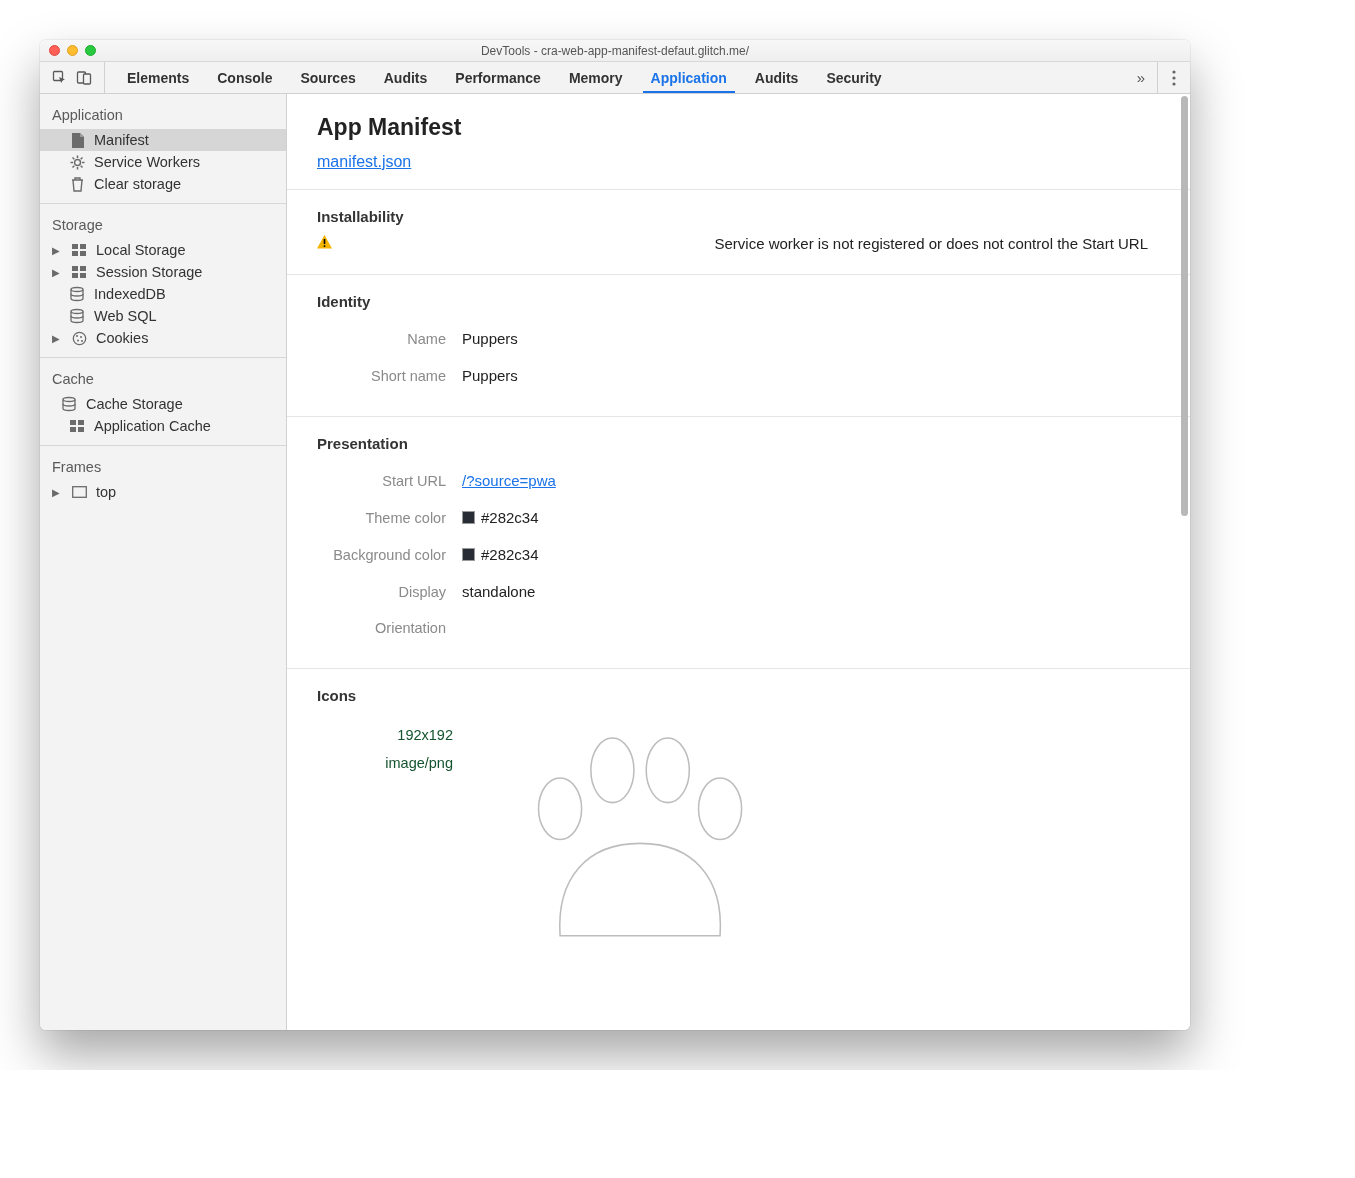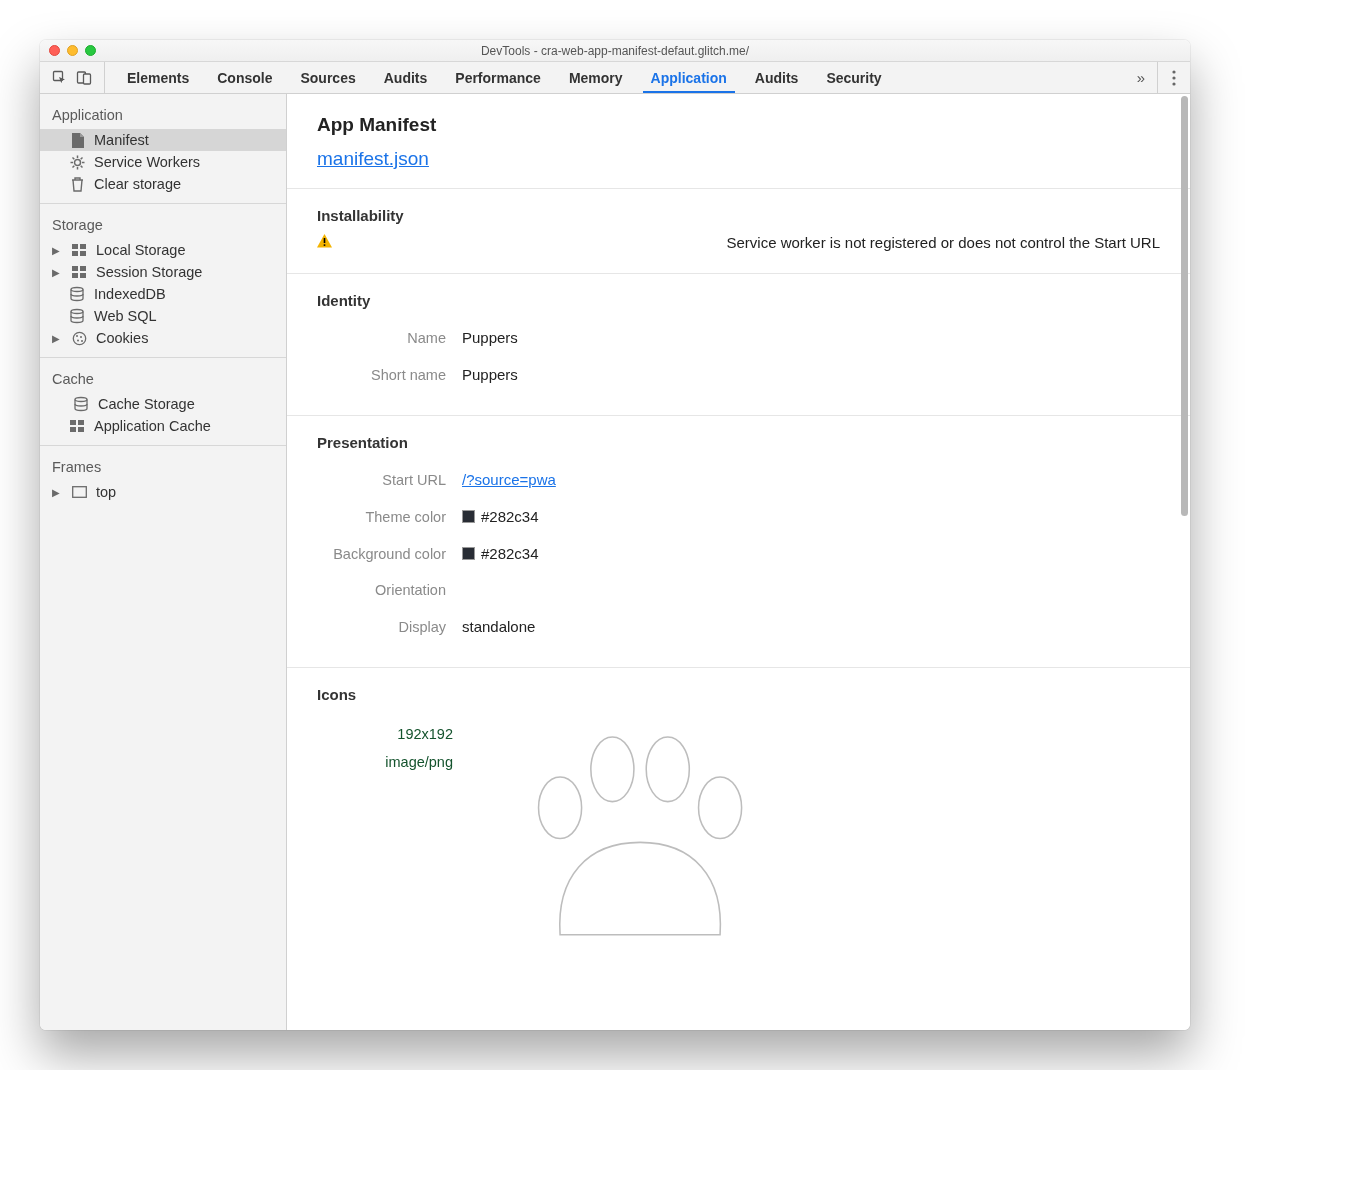--- a/index.html
+++ b/index.html
@@ -158,34 +158,34 @@
     overflow-y: auto;
     background: #fff;
     font-size: 15px;
     color: #222;
     position:relative;
   }
   .main-header {
     padding: 20px 30px 18px 30px;
   }
   .main-header h1 {
-    font-size: 19px;
+    font-size: 23px;
     font-weight: 600;
     color: #222;
   }
   .manifest-link {
     display: inline-block;
     margin-top: 12px;
     color: #1a73e8;
     text-decoration: underline;
-    font-size: 19px;
+    font-size: 16px;
   }
   .section {
     border-top: 1px solid #e6e6e6;
-    padding: 18px 30px 22px 30px;
+    padding: 18px 42px 22px 30px;
   }
   .section-title {
     font-weight: 600;
     color: #343434;
     font-size: 15px;
     margin-bottom: 10px;
   }
   .warn-row {
     display: flex;
     align-items:center;
@@ -400,21 +400,21 @@
               <circle cx="9" cy="6" r="1" fill="#6b6b6b"></circle>
               <circle cx="6" cy="9.5" r="1" fill="#6b6b6b"></circle>
               <circle cx="10" cy="10" r="1" fill="#6b6b6b"></circle>
             </svg>
         </span>
         <span>Cookies</span>
       </div>
 
       <div class="sb-divider"></div>
       <div class="sb-section-title">Cache</div>
-      <div class="sb-item" style="padding-left:32px">
+      <div class="sb-item" style="padding-left:20px">
         <span class="icon">
           <svg width="14" height="15" viewBox="0 0 14 15">
               <ellipse cx="7" cy="2.5" rx="6" ry="2" fill="none" stroke="#6b6b6b" stroke-width="1.3"></ellipse>
               <path d="M1 2.5v9c0 1.1 2.7 2 6 2s6-.9 6-2v-9" fill="none" stroke="#6b6b6b" stroke-width="1.3"></path>
               <path d="M1 7c0 1.1 2.7 2 6 2s6-.9 6-2" fill="none" stroke="#6b6b6b" stroke-width="1.3"></path>
             </svg>
         </span>
         <span>Cache Storage</span>
       </div>
       <div class="sb-item" style="">
@@ -492,26 +492,26 @@
           </div>
         </div>
         <div class="kv">
           <div class="k">Background color</div>
           <div class="v">
             <span class="swatch" style="background:#282c34"></span>
             <span>#282c34</span>
           </div>
         </div>
         <div class="kv">
+          <div class="k">Display</div>
+          <div class="v">standalone</div>
+        </div>
+        <div class="kv">
           <div class="k">Orientation</div>
           <div class="v"></div>
-        </div>
-        <div class="kv">
-          <div class="k">Display</div>
-          <div class="v">standalone</div>
         </div>
       </div>
 
       <div class="section" style="border-bottom:none">
         <div class="section-title">Icons</div>
         <div class="icons-block">
           <div class="icons-meta">
             <div>192x192</div>
             <div>image/png</div>
           </div>

